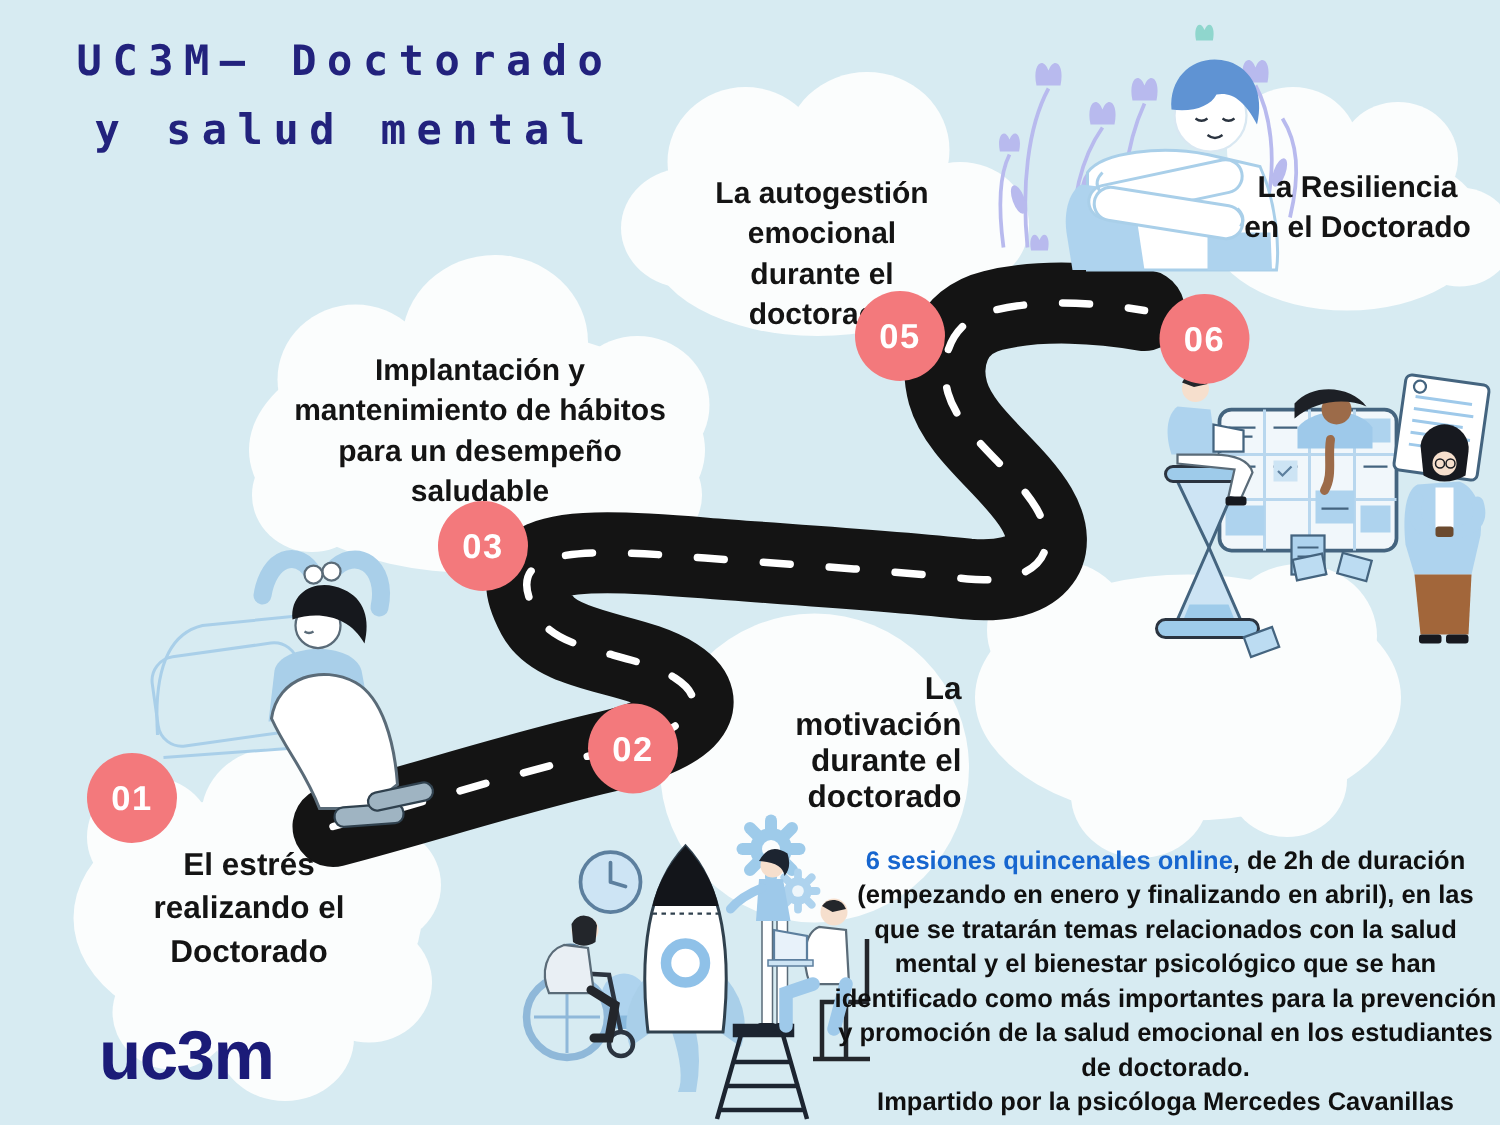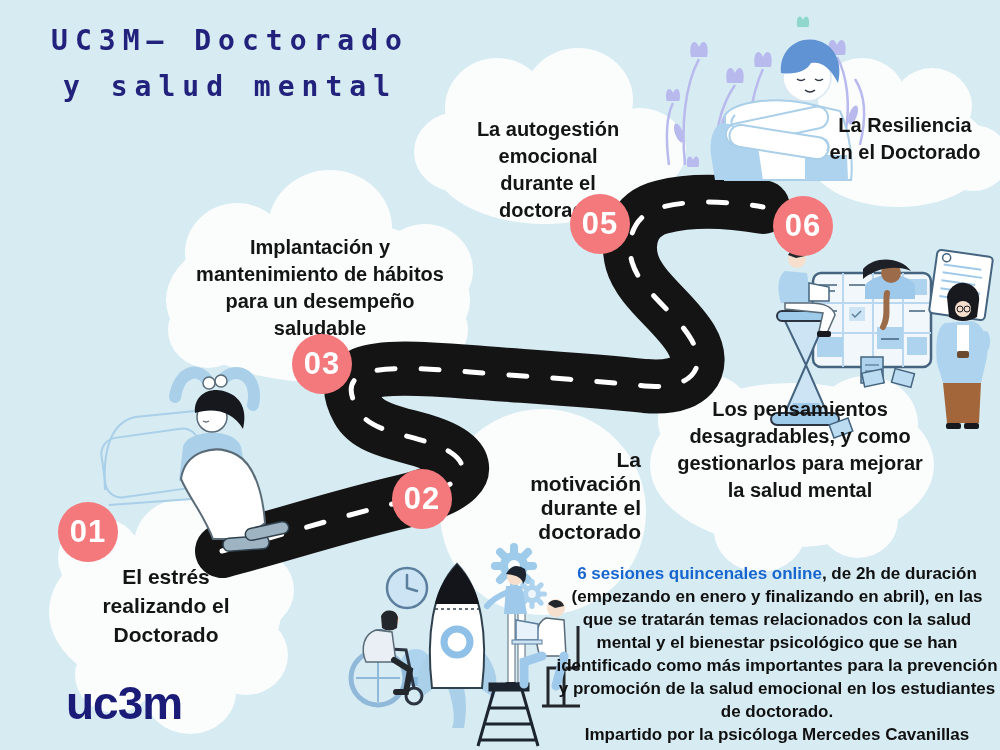--- a/index.html
+++ b/index.html
@@ -11,21 +11,21 @@
          line-height:46px;letter-spacing:7px;color:#22227d;white-space:pre-line;}
   .step-label{position:absolute;text-align:center;font-weight:bold;color:#141414;
               white-space:pre-line;font-size:20px;line-height:27px;}
   .l1{left:56px;top:562px;width:220px;font-size:21px;line-height:29px;}
   .l2{left:445px;top:448px;width:196px;font-size:21px;line-height:24px;text-align:right;}
   .l3{left:172px;top:234px;width:296px;}
   .l4{left:652px;top:396px;width:296px;}
   .l5{left:448px;top:90px;width:200px;margin-top:26px;}
   .l6{left:790px;top:112px;width:230px;}
   .badge{position:absolute;width:60px;height:60px;border-radius:50%;background:#f3797c;
-         color:#ffffff;font-weight:bold;font-size:31px;letter-spacing:1px;
+         color:#ffffff;font-weight:bold;font-size:23px;letter-spacing:1px;
          display:flex;align-items:center;justify-content:center;}
   .b1{left:58px;top:502px;}
   .b2{left:392px;top:469px;}
   .b3{left:292px;top:334px;}
   .b4{left:630px;top:361px;}
   .b5{left:570px;top:194px;}
   .b6{left:773px;top:196px;}
   .footer{position:absolute;left:556px;top:562px;width:442px;text-align:center;
           font-weight:bold;font-size:17px;line-height:23px;color:#101010;}
   .footer .accent{color:#1766cf;}
@@ -295,24 +295,20 @@
 realizando el
 Doctorado</div>
 <div class="step-label l2">La
 motivación
 durante el
 doctorado</div>
 <div class="step-label l3">Implantación y
 mantenimiento de hábitos
 para un desempeño
 saludable</div>
-<div class="step-label l4">Los pensamientos
-desagradables, y como
-gestionarlos para mejorar
-la salud mental</div>
 <div class="step-label l5">La autogestión
 emocional
 durante el
 doctorado</div>
 <div class="step-label l6">La Resiliencia
 en el Doctorado</div>
 
 <div class="badge b1">01</div>
 <div class="badge b2">02</div>
 <div class="badge b3">03</div>

